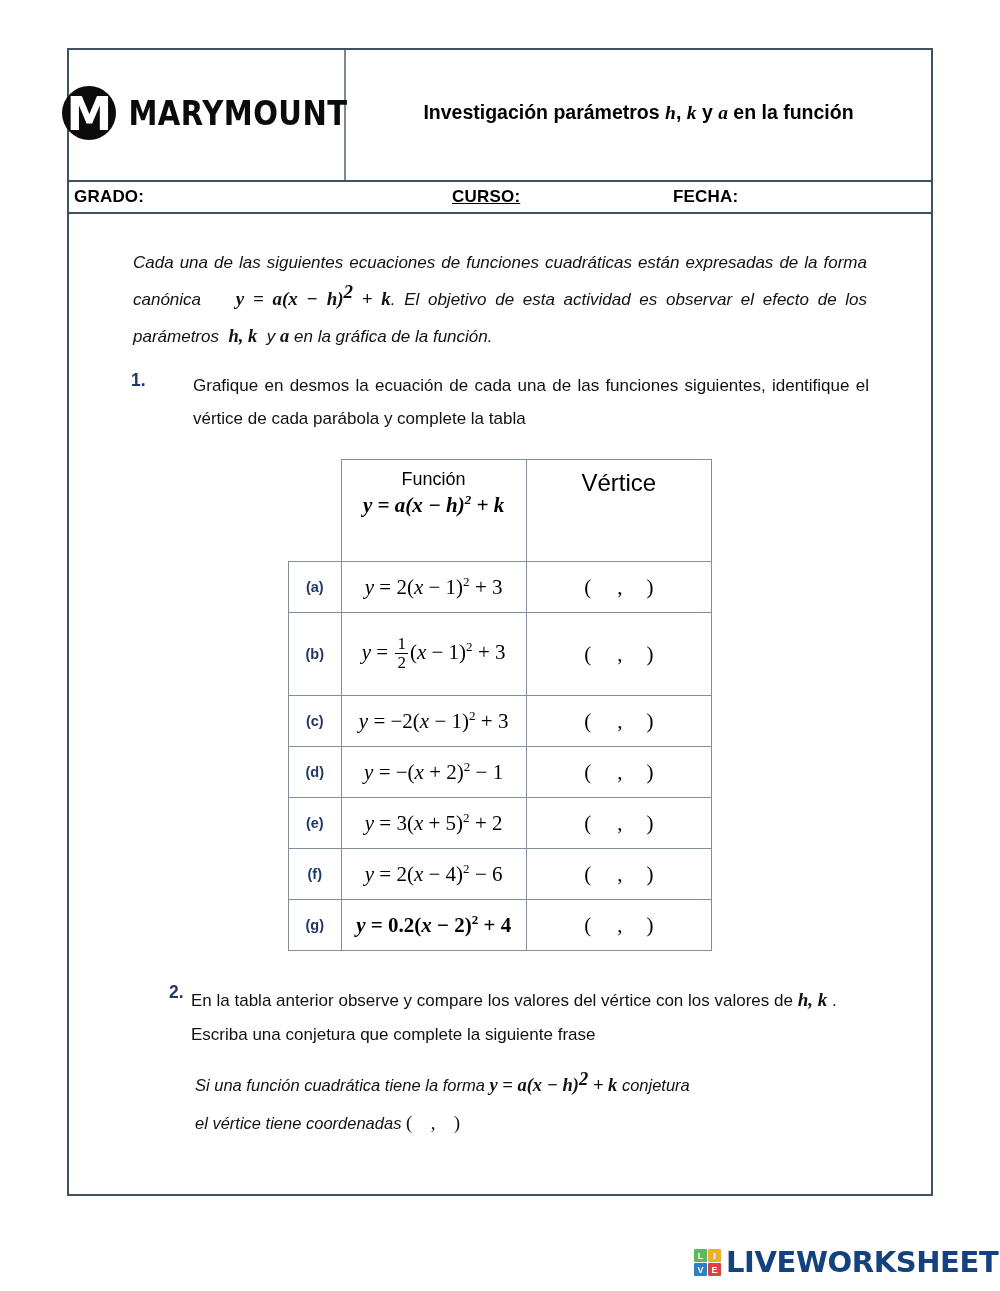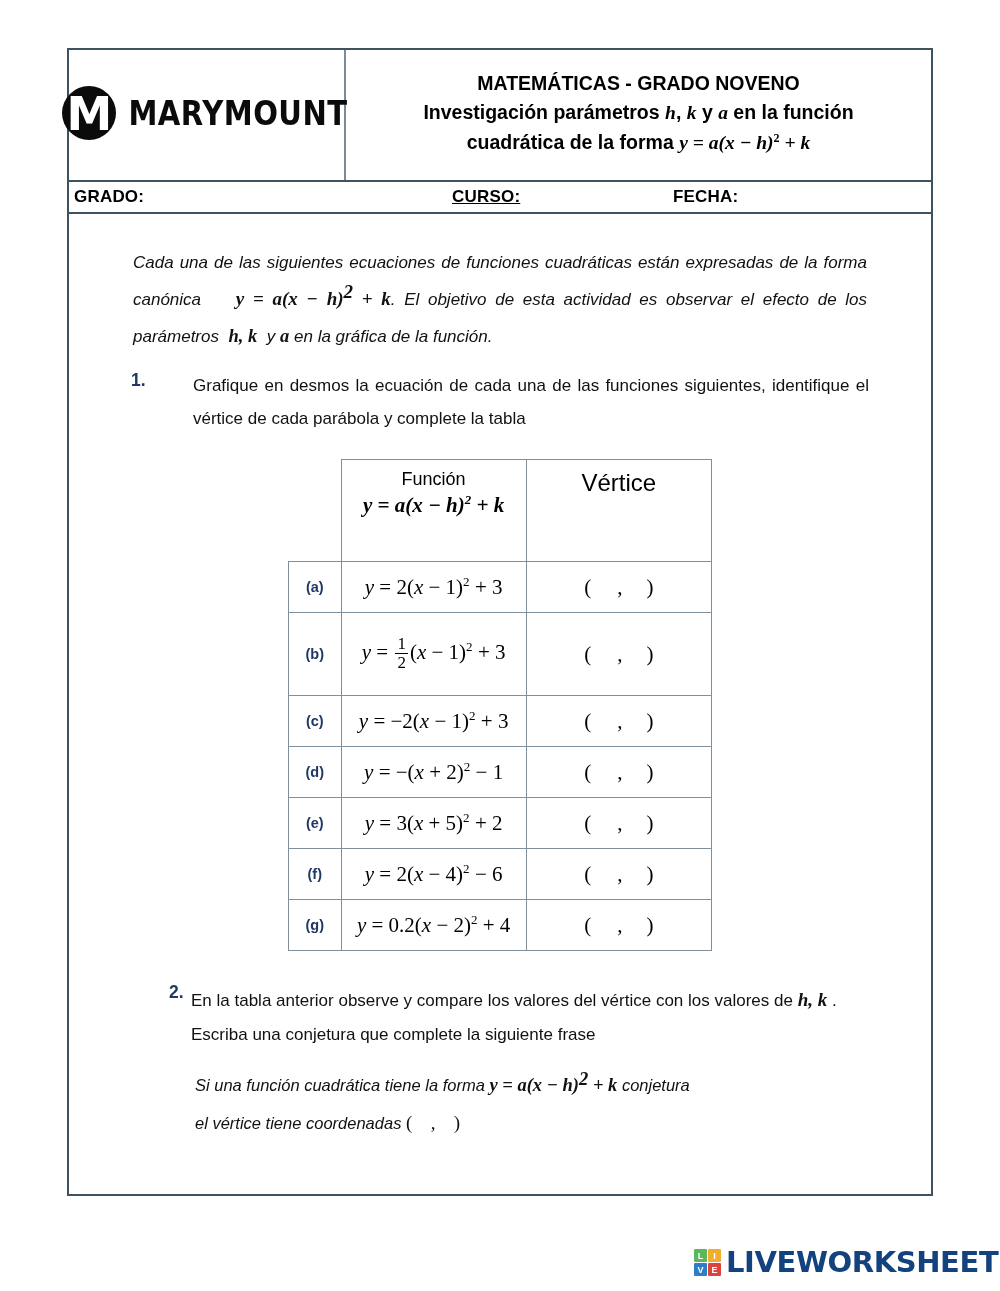--- a/index.html
+++ b/index.html
@@ -332,23 +332,21 @@
     <div class="logo-cell">
       <div class="logo-wrap">
         <span class="logo-mark">
           <span class="disc"></span>
           <span class="mletter">M</span>
         </span>
         <span class="logo-word">MARYMOUNT</span>
       </div>
     </div>
     <div class="title-cell">
-      <div class="title-line">MATEMÁTICAS - GRADO NOVENO</div>
       <div class="title-line"><span>Investigación  parámetros </span><span class="mi">h</span><span>, </span><span class="mi">k</span><span> y </span><span class="mi">a</span><span> en la función</span></div>
-      <div class="title-line"><span>cuadrática de la forma  </span><span class="mi">y</span><span class="mi"> = a(x − h)</span><sup class="pw mr">2</sup><span class="mi"> + k</span></div>
     </div>
   </div>
 
   <div class="ident-row">
     <span class="fld f-nombre">GRADO:</span>
     <span class="fld f-curso">CURSO:</span>
     <span class="fld f-fecha">FECHA:</span>
   </div>
 
   <div class="body-area">
@@ -405,21 +403,21 @@
           </tr>
 
           <tr class="r">
             <td class="lbl" style="border-color: rgb(128, 143, 156); color: rgb(31, 56, 100);">(f)</td>
             <td class="fn" style="border-color: rgb(128, 143, 156);"><span class="eq"><i>y</i><span> = </span><span>2</span><span>(</span><i>x</i><span> − </span><span>4</span><span>)</span><sup class="pw">2</sup><span> − </span><span>6</span></span></td>
             <td class="vx" style="border-color: rgb(128, 143, 156);"><span class="vert"><span>(</span><span class="sp"></span><span>,</span><span class="sp2"></span><span>)</span></span></td>
           </tr>
 
           <tr class="r">
             <td class="lbl" style="border-color: rgb(128, 143, 156); color: rgb(31, 56, 100);">(g)</td>
-            <td class="fn" style="border-color: rgb(128, 143, 156);"><span class="eq"><i>y</i><span> = </span><span>0.2</span><span>(</span><i>x</i><span> − </span><span>2</span><span>)</span><sup class="pw">2</sup><span> + </span><span>4</span></span></td>
+            <td class="fn" style="border-color: rgb(128, 143, 156); font-weight: bold;"><span class="eq"><i>y</i><span> = </span><span>0.2</span><span>(</span><i>x</i><span> − </span><span>2</span><span>)</span><sup class="pw">2</sup><span> + </span><span>4</span></span></td>
             <td class="vx" style="border-color: rgb(128, 143, 156);"><span class="vert"><span>(</span><span class="sp"></span><span>,</span><span class="sp2"></span><span>)</span></span></td>
           </tr>
         </tbody>
       </table>
     </div>
 
     <div class="item item2">
       <div class="num" style="color: rgb(31, 56, 100);">2.</div>
       <div class="txt"><span>En la tabla anterior observe y compare los valores del vértice con los valores de</span> <span class="bf">h</span><span class="bf">,</span> <span class="bf">k</span> <span>. Escriba una conjetura que complete la siguiente frase</span></div>
     </div>

